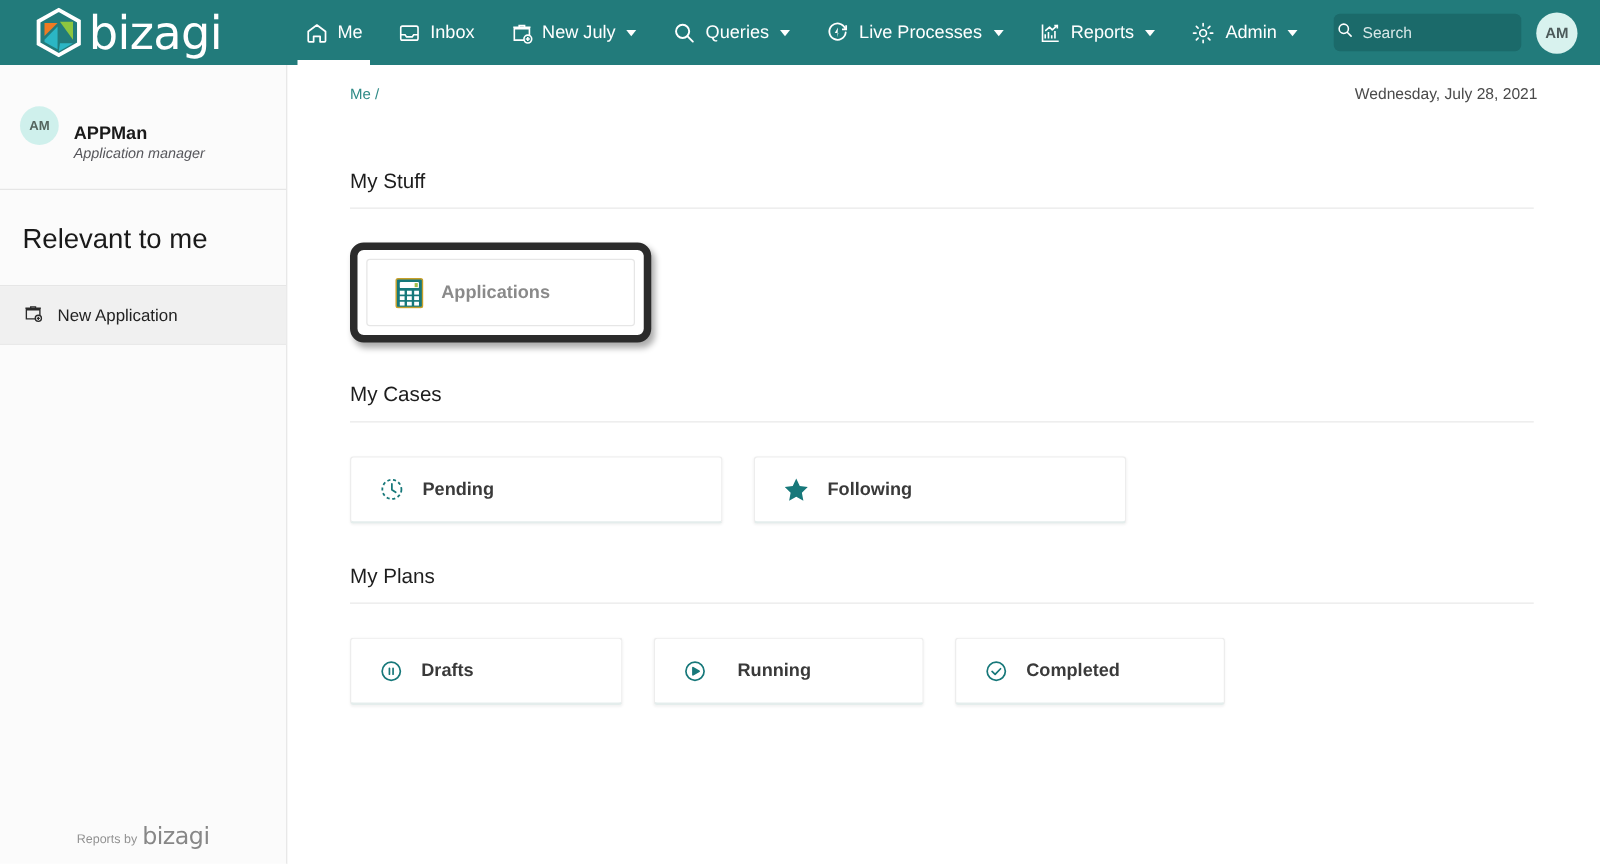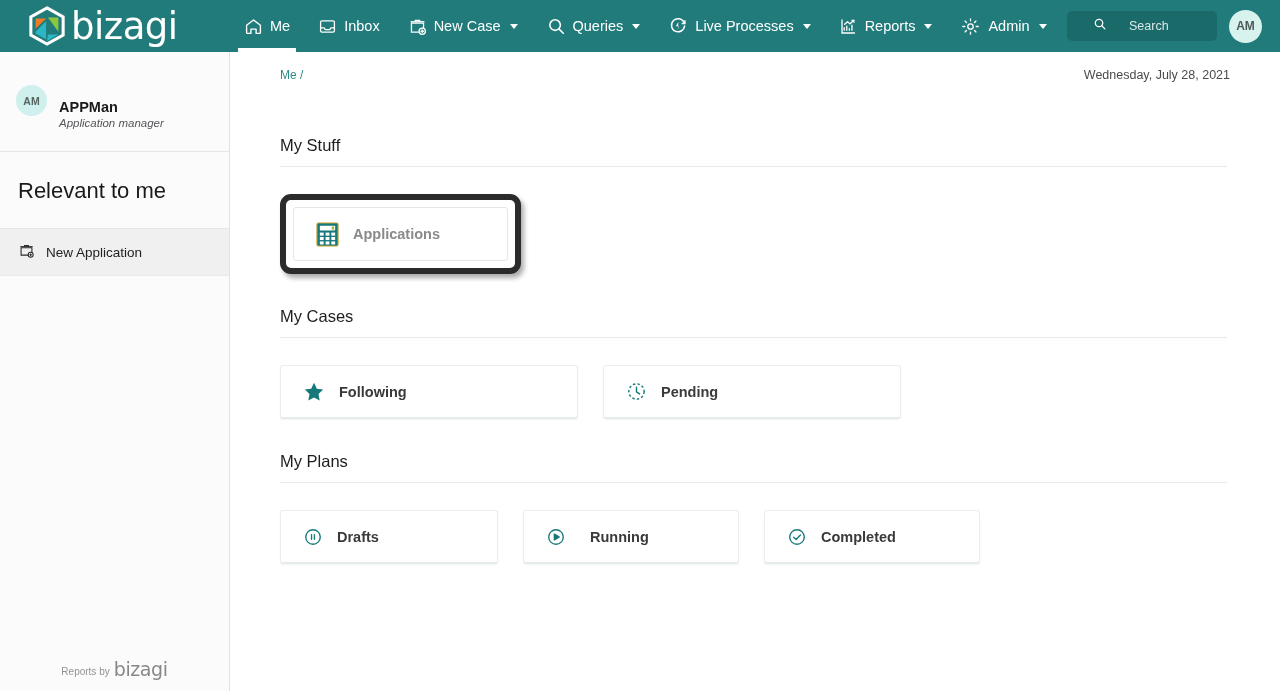--- a/index.html
+++ b/index.html
@@ -49,21 +49,21 @@
     height: 4px; background: #ffffff;
   }
 
   .nav-right {
     margin-left: auto; display: flex; align-items: center;
     gap: 12px; padding-right: 18px;
   }
   .search-box {
     width: 150px; height: 30px; background: #1B6A6A;
     border-radius: 5px; display: flex; align-items: center;
-    padding: 0 26px; gap: 22px; cursor: text;
+    padding: 0 2px; gap: 7px; cursor: text;
   }
   .search-box input {
     background: transparent; border: none; outline: none;
     color: #ffffff; font-size: 12.5px; width: 100%;
     font-family: "Liberation Sans", sans-serif;
   }
   .search-box input::placeholder { color: #d8e8e8; opacity: 1; }
   .avatar-top {
     width: 33px; height: 33px; border-radius: 50%;
     background: #D8F2EE; color: #4C5A5A;
@@ -219,21 +219,21 @@
     <div class="nav-item">
       <span class="nav-ico">
         <svg width="19" height="19" viewBox="0 0 22 22" fill="none" stroke="#fff" stroke-width="1.5">
           <path d="M4 7h14v10.5H4z"></path>
           <path d="M3 5.5h16"></path>
           <path d="M8.5 5.5V4h5v1.5"></path>
           <circle cx="16.5" cy="16.5" r="3.6" fill="#227B7B"></circle>
           <path d="M16.5 14.6v3.8M14.6 16.5h3.8"></path>
         </svg>
       </span>
-      <span>New Case</span>
+      <span>New July</span>
       <span class="caret"></span>
     </div>
 
     <div class="nav-item">
       <span class="nav-ico">
         <svg width="20" height="20" viewBox="0 0 22 22" fill="none" stroke="#fff" stroke-width="1.7">
           <circle cx="10" cy="10" r="5.8"></circle>
           <path d="M14.2 14.2 19 19" stroke-linecap="round"></path>
         </svg>
       </span>
@@ -361,39 +361,39 @@
       </div>
 
     </div>
   </div>
 
   <div class="section mt-cases">
     <div class="section-title">My Cases</div>
     <div class="section-rule"></div>
     <div class="card-row">
 
-      <div class="card w-following">
-        <span class="card-ico">
-          <svg width="22" height="22" viewBox="0 0 22 22">
-            <path d="M11 1.8 13.8 7.7l6.4.9-4.7 4.5 1.2 6.4L11 16.4 5.3 19.5l1.2-6.4L1.8 8.6l6.4-.9z" fill="#17787A"></path>
-          </svg>
-        </span>
-        <span class="card-label">Following</span>
-      </div>
-
       <div class="card w-pending">
         <span class="card-ico">
           <svg width="21" height="21" viewBox="0 0 22 22" fill="none" stroke="#17787A" stroke-width="1.5">
             <circle cx="11" cy="11" r="8" stroke-dasharray="2.6 2.2"></circle>
             <path d="M11 6.4v4.9l3.2 2.2" stroke-linecap="round" stroke-linejoin="round"></path>
           </svg>
         </span>
         <span class="card-label">Pending</span>
       </div>
 
+      <div class="card w-following">
+        <span class="card-ico">
+          <svg width="22" height="22" viewBox="0 0 22 22">
+            <path d="M11 1.8 13.8 7.7l6.4.9-4.7 4.5 1.2 6.4L11 16.4 5.3 19.5l1.2-6.4L1.8 8.6l6.4-.9z" fill="#17787A"></path>
+          </svg>
+        </span>
+        <span class="card-label">Following</span>
+      </div>
+
     </div>
   </div>
 
   <div class="section mt-plans">
     <div class="section-title">My Plans</div>
     <div class="section-rule"></div>
     <div class="card-row">
 
       <div class="card w-drafts">
         <span class="card-ico">

